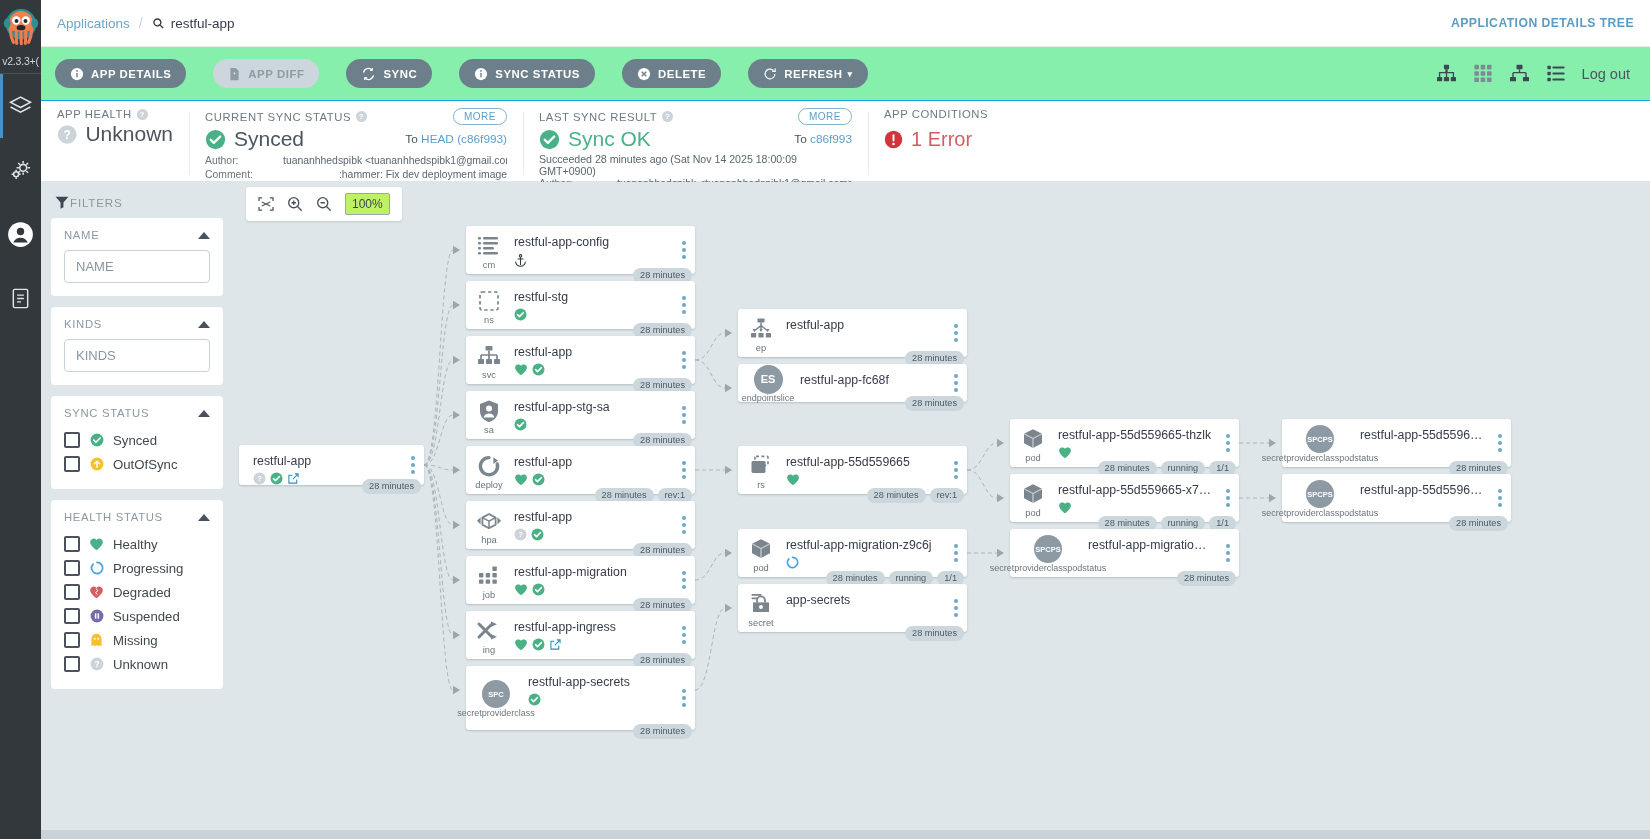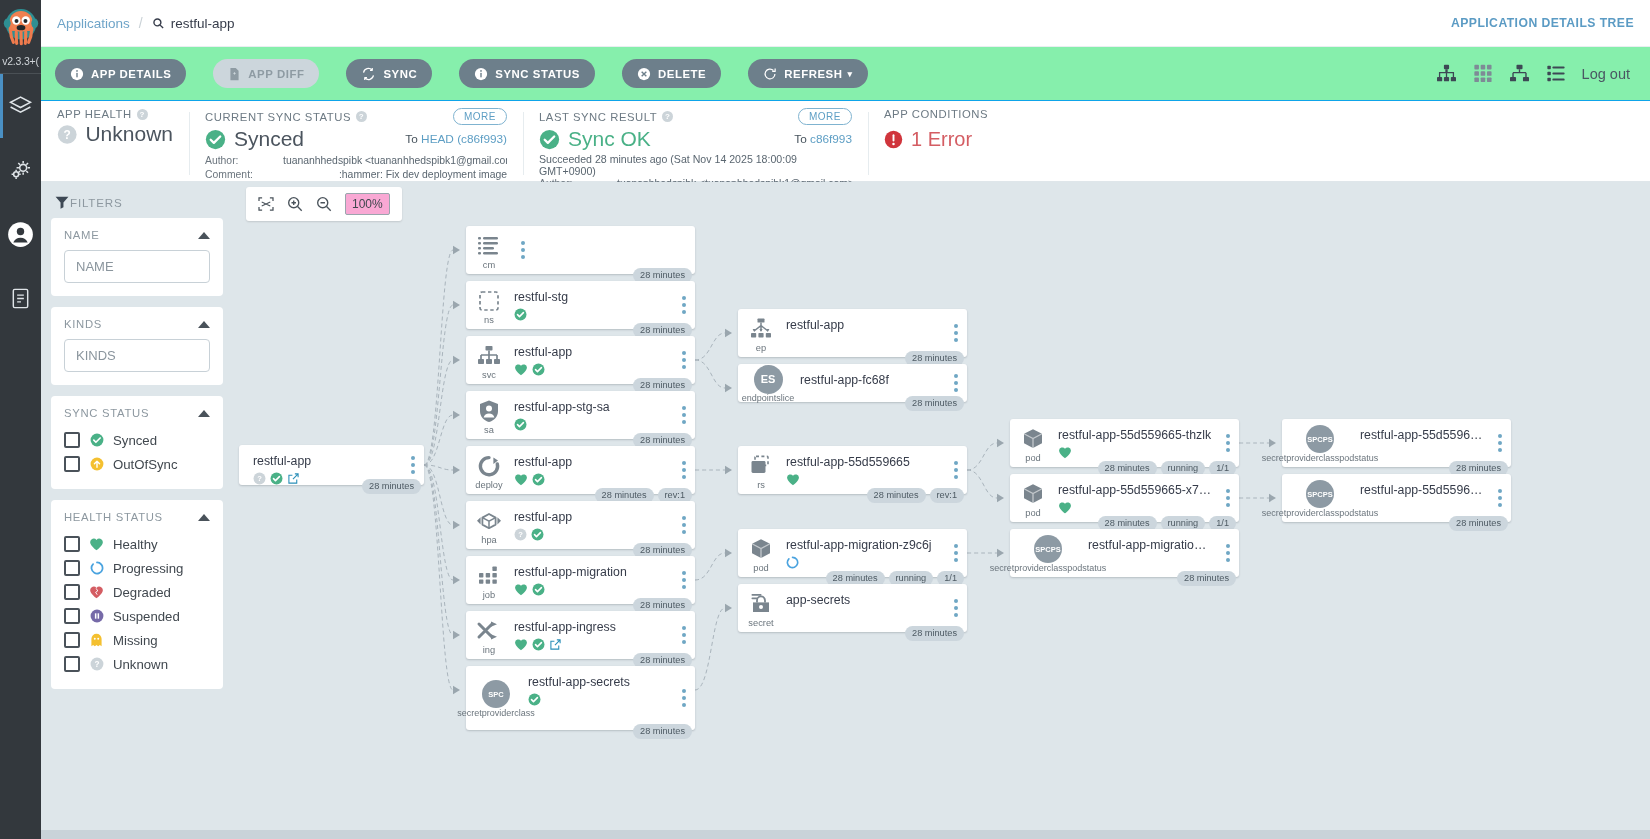--- a/index.html
+++ b/index.html
@@ -143,21 +143,21 @@
   .graph-inner { position: absolute; inset: 0; }
   svg.edges { position: absolute; left: 0; top: 0; width: 100%; height: 100%; pointer-events: none; }
 
   .zoom-bar {
     position: absolute; left: 11px; top: 5px; background: #fff; border-radius: 3px;
     height: 34px; display: flex; align-items: center; gap: 13px; padding: 0 12px;
     box-shadow: 0 1px 2px rgba(0,0,0,.13); z-index: 5;
   }
   .zoom-bar .zb { cursor: pointer; display: flex; }
   .zoom-pct {
-    border: 1px solid #9aa5ad; background: #f9a8d4; border-radius: 2px;
+    border: 1px solid #9aa5ad; background: #bef264; border-radius: 2px;
     font-size: 12px; color: #3f474e; padding: 3px 6px; min-width: 38px; text-align: center;
     cursor: text; font-family: "Liberation Sans", sans-serif;
   }
 
   
   .node {
     position: absolute; background: #fff; border-radius: 3px;
     box-shadow: 0 1px 2px rgba(40,50,60,.22);
     display: flex; z-index: 2;
   }
@@ -660,20 +660,29 @@
                       <rect x="7" y="8" width="15" height="2.4" rx="1.2"></rect>
        <rect x="2" y="13" width="3" height="2.4" rx="1"></rect>
                       <rect x="7" y="13" width="11" height="2.4" rx="1.2"></rect>
        <rect x="2" y="18" width="3" height="2.4" rx="1"></rect>
                       <rect x="7" y="18" width="15" height="2.4" rx="1.2"></rect>
                     </g>
                   </svg>
                 </div>
                <div class="kind">cm</div>
              </div>
+              <div class="nbody">
+             <div class="nname">restful-app-config</div>
+             <div class="nbadges">
+                  <svg width="13" height="14" viewBox="0 0 24 24" fill="none" stroke="#31373f" stroke-width="1.9">
+                    <circle cx="12" cy="4.4" r="2.3"></circle>
+                    <path d="M12 6.8V21M6.5 10.2h11M3 14.6a9 9 0 0 0 18 0"></path>
+                  </svg>
+                </div>
+           </div>
               <div class="kebab">
                 <i></i>
                 <i></i>
                 <i></i>
               </div>
               <div class="pills">
                 <span class="pill">28 minutes</span>
               </div>
             </div>
             <div class="node" style="left: 231px; top: 99px; width: 229px; height: 48px;">

